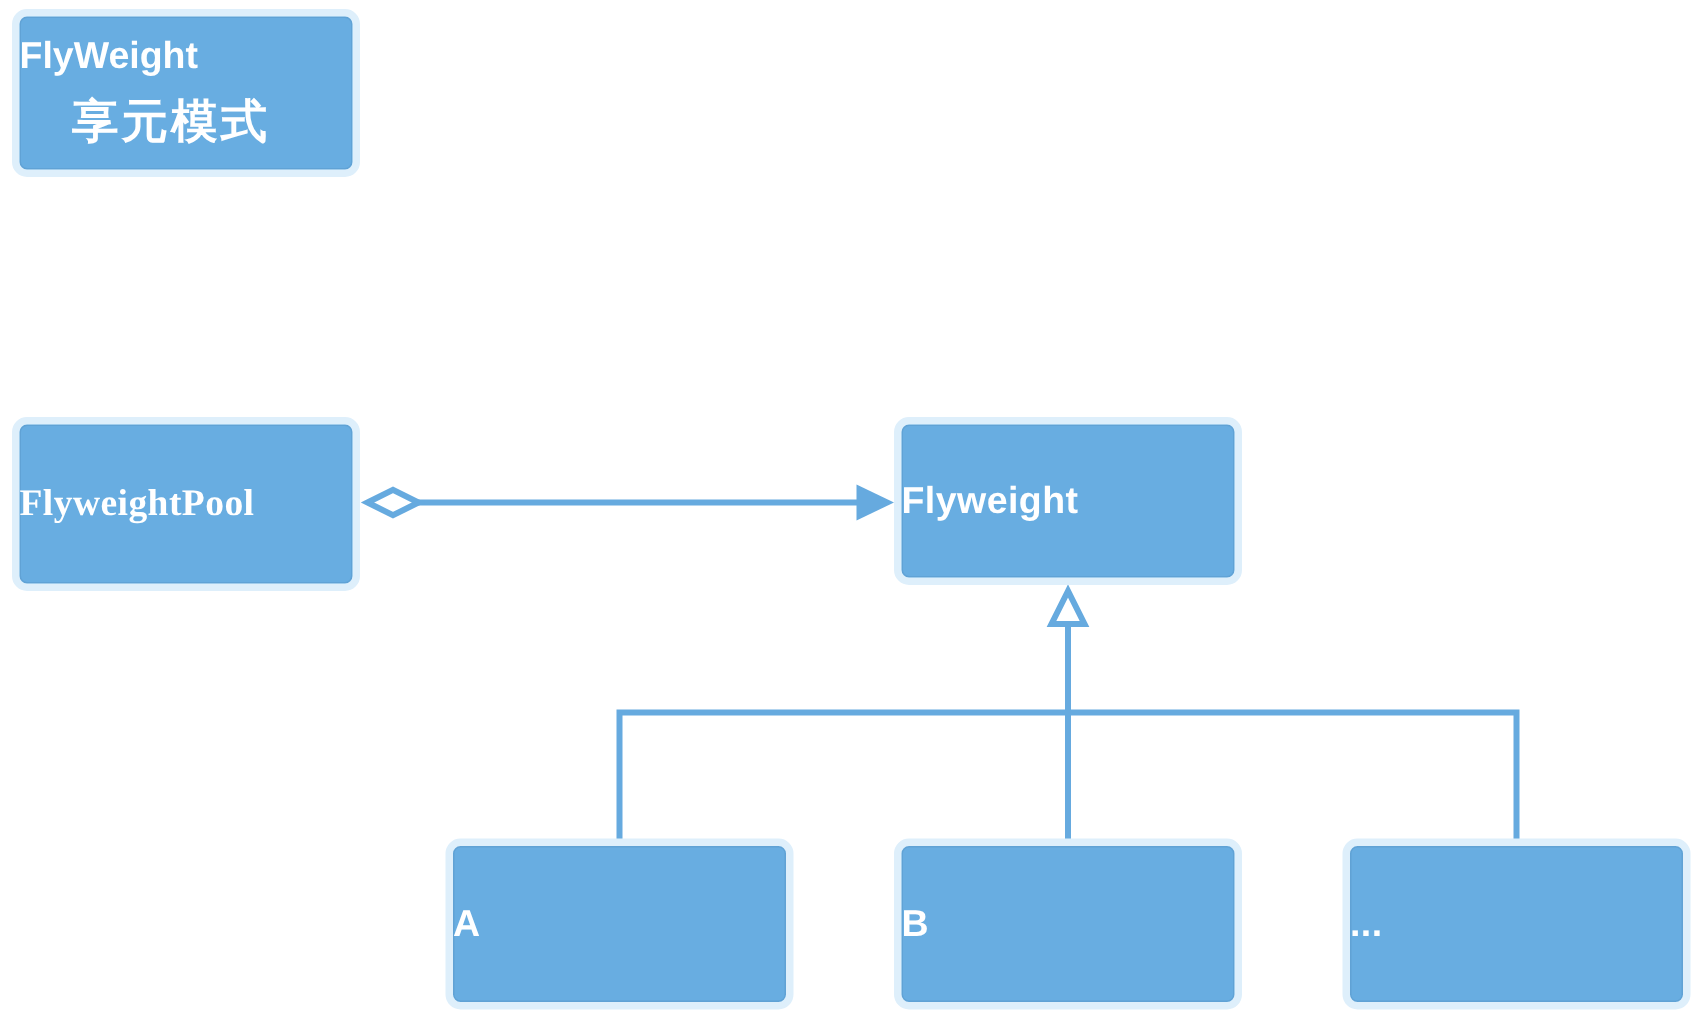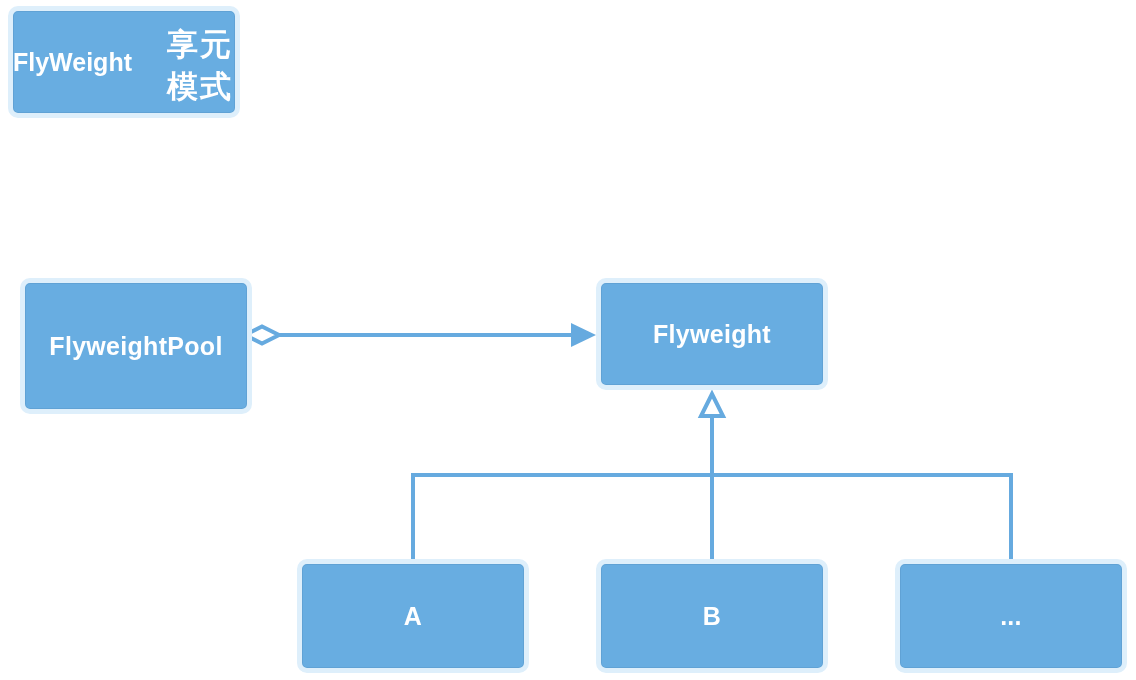--- a/index.html
+++ b/index.html
@@ -42,22 +42,22 @@
     fill: var(--connector);
     stroke: none;
   }
   .node {
     position: absolute;
     z-index: 1;
     background: var(--node-fill);
     border: 5px solid var(--node-halo);
     border-radius: 10px;
     display: flex;
-    flex-direction: row;
-    align-items: center;
+    flex-direction: column;
+    align-items: flex-start;
     justify-content: center;
     color: var(--label-text);
     font-weight: bold;
     box-shadow: inset 0 0 0 1px rgba(70,130,180,0.25);
   }
   .node-label {
     font-size: 25px;
     letter-spacing: 0.3px;
     white-space: nowrap;
   }
@@ -79,21 +79,21 @@
     <polyline class="cline" points="413,560 413,475 1011,475 1011,560"></polyline>
     <line class="cline" x1="712" y1="416" x2="712" y2="560"></line>
     <polygon class="hollow" points="712,394 701,416 723,416"></polygon>
   </svg>
 
   <div class="node title-node" style="left:8px; top:6px; width:232px; height:112px;">
     <div class="title-line-en">FlyWeight</div>
     <div class="title-line-zh">享元模式</div>
   </div>
 
-  <div class="node" style="left:20px; top:278px; width:232px; height:136px;">
+  <div class="node" style="left:8px; top:278px; width:232px; height:116px;font-family:Liberation Serif, serif;">
     <span class="node-label">FlyweightPool</span>
   </div>
 
   <div class="node" style="left:596px; top:278px; width:232px; height:112px;">
     <span class="node-label">Flyweight</span>
   </div>
 
   <div class="node" style="left:297px; top:559px; width:232px; height:114px;">
     <span class="node-label">A</span>
   </div>

